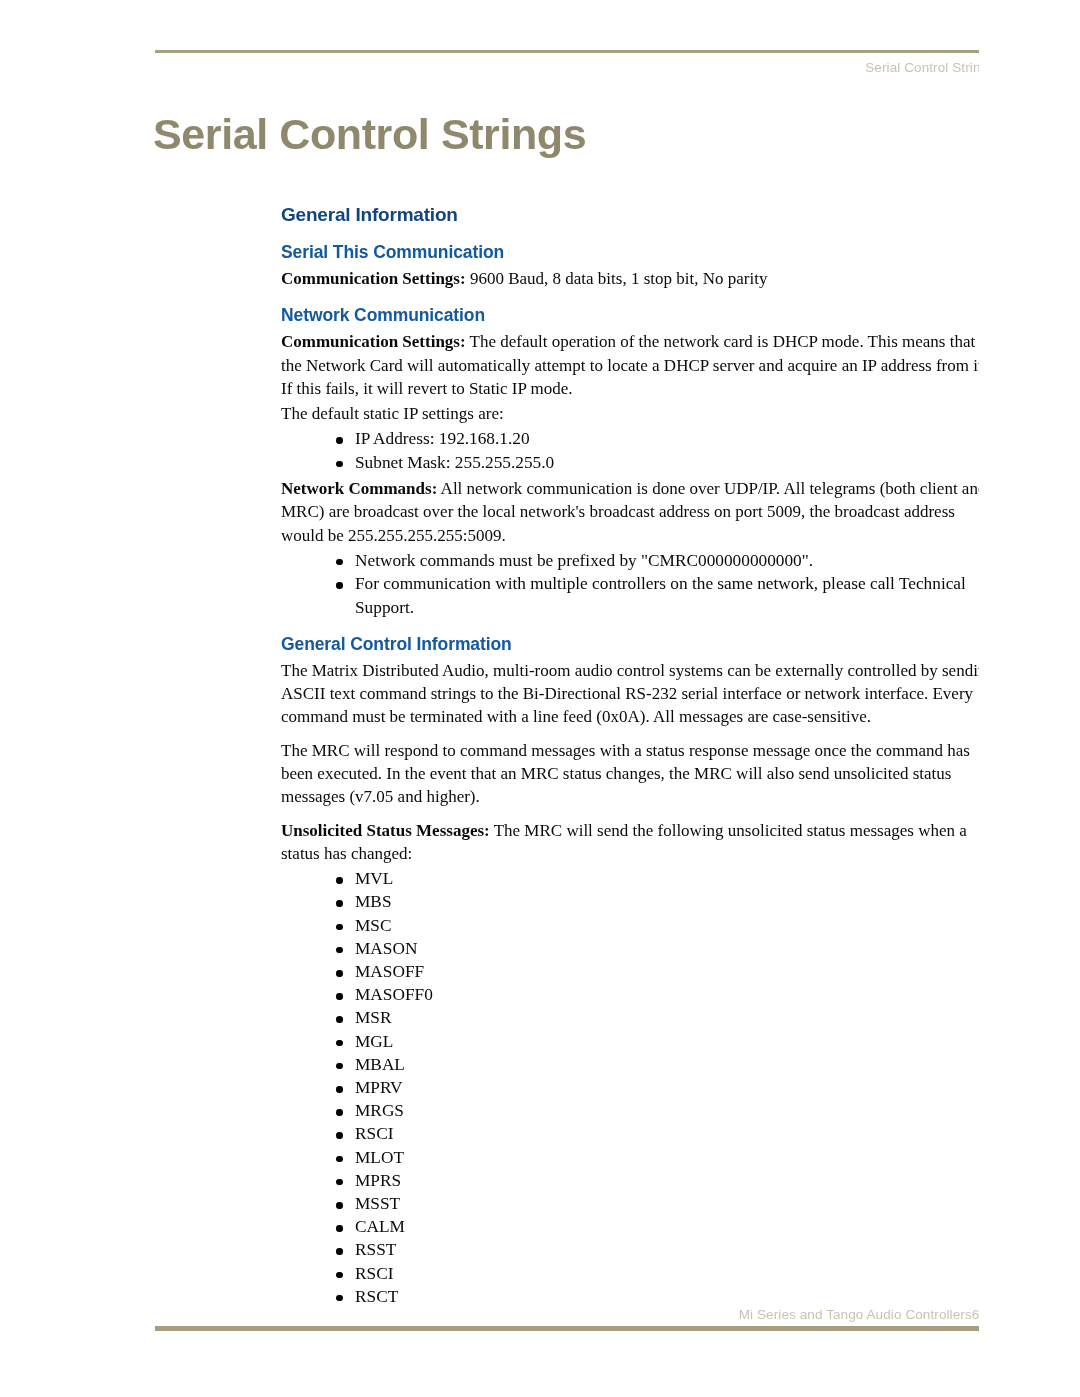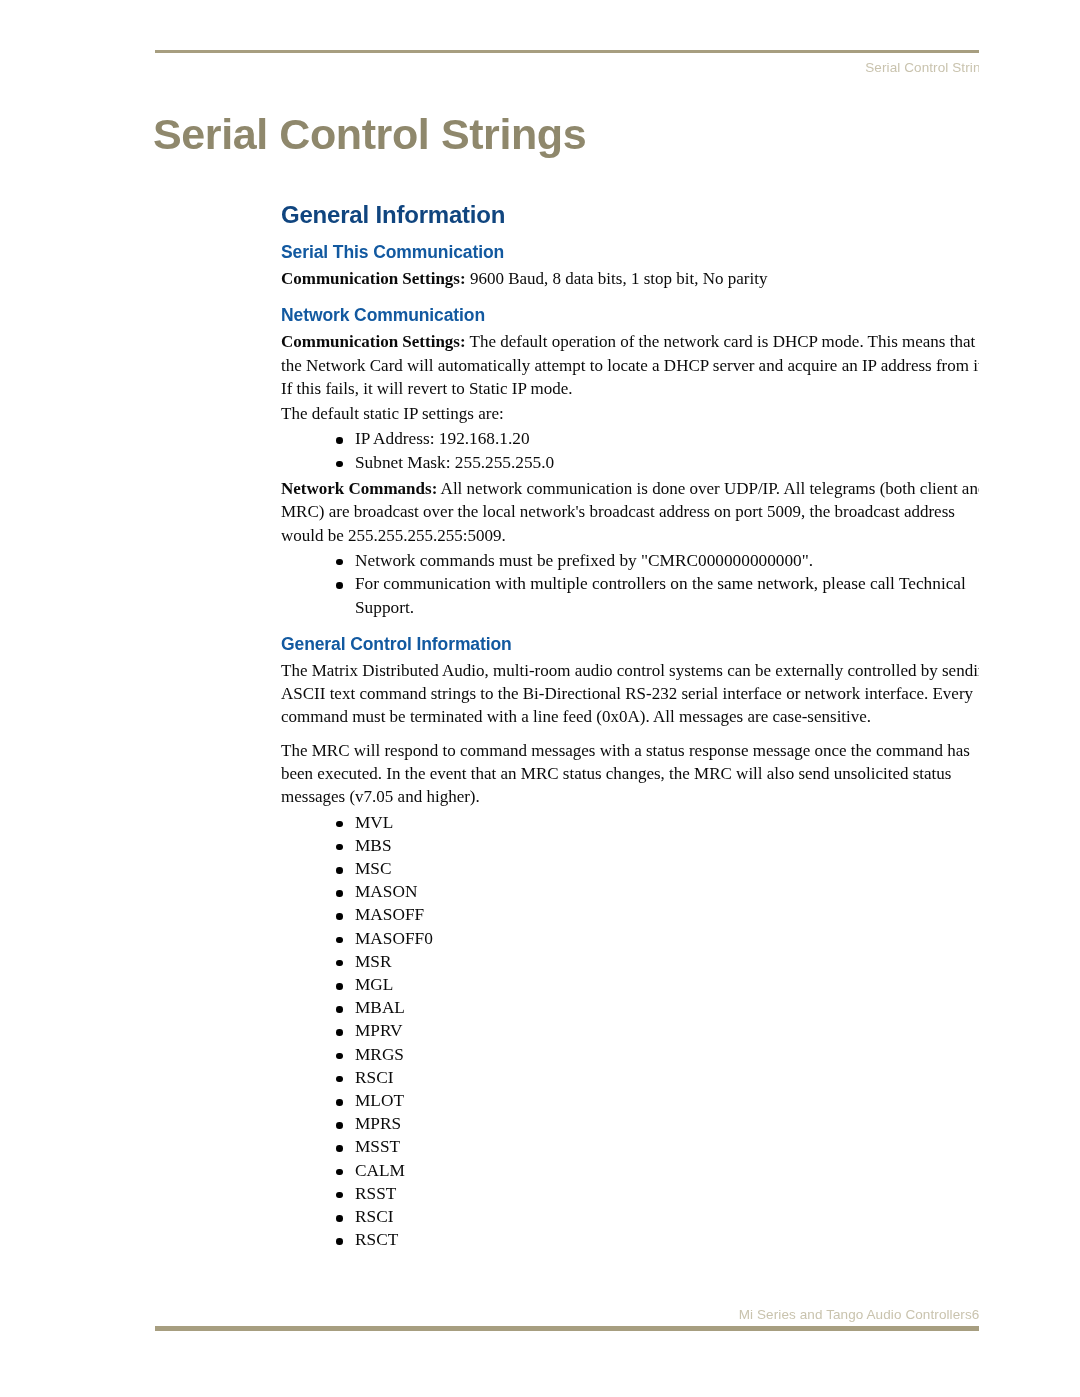--- a/index.html
+++ b/index.html
@@ -63,21 +63,21 @@
     position: absolute;
     left: 281px;
     top: 200px;
     width: 714px;
   }
 
   h2.sec-title {
     margin: 0 0 11px 0;
     font-family: "Liberation Sans", "DejaVu Sans", sans-serif;
     font-weight: bold;
-    font-size: 24px;
+    font-size: 19px;
     line-height: 30px;
     letter-spacing: -0.2px;
     color: #10457f;
   }
   h3.sub-title {
     margin: 14px 0 4px 0;
     font-family: "Liberation Sans", "DejaVu Sans", sans-serif;
     font-weight: bold;
     font-size: 17.5px;
     line-height: 22px;
@@ -181,20 +181,21 @@
     </ul>
     <p class="body"><span class="lead">Network Commands:</span><span> All network communication is done over UDP/IP. All telegrams (both client and MRC) are broadcast over the local network's broadcast address on port 5009, the broadcast address would be 255.255.255.255:5009.</span></p>
     <ul class="bullets">
       <li>Network commands must be prefixed by "CMRC000000000000".</li>
       <li>For communication with multiple controllers on the same network, please call Technical Support.</li>
     </ul>
 
     <h3 class="sub-title">General Control Information</h3>
     <p class="body">The Matrix Distributed Audio, multi-room audio control systems can be externally controlled by sending ASCII text command strings to the Bi-Directional RS-232 serial interface or network interface. Every command must be terminated with a line feed (0x0A). All messages are case-sensitive.</p>
     <p class="body" style="margin-top:10px;">The MRC will respond to command messages with a status response message once the command has been executed. In the event that an MRC status changes, the MRC will also send unsolicited status messages (v7.05 and higher).</p>
+    <p class="body" style="margin-top:10px;"><span class="lead">Unsolicited Status Messages:</span><span> The MRC will send the following unsolicited status messages when a status has changed:</span></p>
     <ul class="bullets codes">
       <li>MVL</li>
       <li>MBS</li>
       <li>MSC</li>
       <li>MASON</li>
       <li>MASOFF</li>
       <li>MASOFF0</li>
       <li>MSR</li>
       <li>MGL</li>
       <li>MBAL</li>

